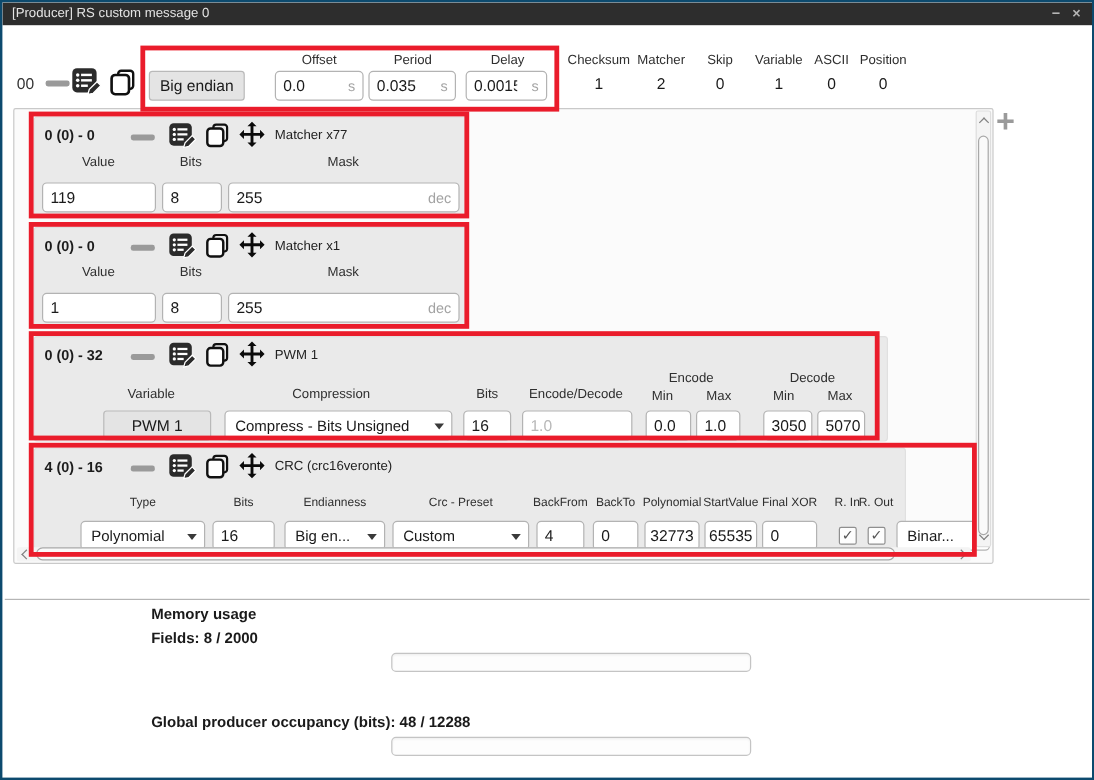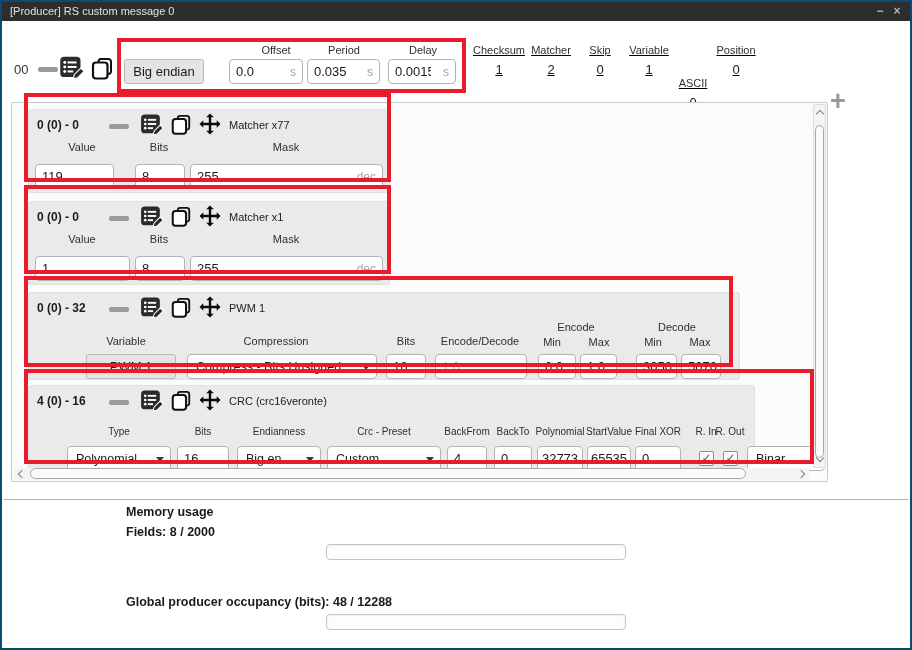--- a/index.html
+++ b/index.html
@@ -19,25 +19,25 @@
   .lbl { position:absolute; font-size:11px; color:#2f2f2f; white-space:nowrap; transform:translateX(-50%); }
   .lbl10 { font-size:10px; }
   .field { position:absolute; height:25px; background:#fff; border:1px solid #b3b3b3; border-radius:4px; font-size:13px; color:#1a1a1a; display:flex; align-items:center; padding:0 6px; overflow:hidden; }
   .field.center { justify-content:center; padding:0 2px; }
   .field .suffix { position:absolute; right:6px; color:#a3a3a3; font-size:12px; }
   .field.disabled { color:#b8b8b8; }
   .btn { position:absolute; height:25px; background:#e4e4e4; border:1px solid #b9b9b9; border-radius:3px; font-size:13px; color:#1a1a1a; display:flex; align-items:center; justify-content:center; }
   .dd { position:absolute; height:25px; background:#fff; border:1px solid #b3b3b3; border-radius:4px; font-size:12.5px; color:#1a1a1a; display:flex; align-items:center; padding:0 18px 0 8px; white-space:nowrap; overflow:hidden; }
   .dd .arr { position:absolute; right:6px; top:10px; width:0; height:0; border-left:4px solid transparent; border-right:4px solid transparent; border-top:5px solid #3a3a3a; }
 
-  .stat { position:absolute; transform:translateX(-50%); text-align:center;text-decoration:underline; }
+  .stat { position:absolute; transform:translateX(-50%); text-align:center; }
   .stat .s-lbl { font-size:11px; color:#2f2f2f; white-space:nowrap; }
   .stat .s-val { font-size:13px; color:#1a1a1a; margin-top:6px; }
 
-  .viewport { position:absolute; left:9px; top:88px; width:817px; height:380px; background:#fbfbfb; border:1px solid #c9c9c9; border-radius:2px;margin-top:12px; }
+  .viewport { position:absolute; left:9px; top:88px; width:817px; height:380px; background:#fbfbfb; border:1px solid #c9c9c9; border-radius:2px; }
   .card { position:absolute; background:#eaeaea; border:1px solid #e0e0e0; border-radius:3px; }
   .range { position:absolute; left:8px; top:8px; font-size:12px; font-weight:600; color:#1c1c1c; white-space:nowrap; }
   .ptitle { position:absolute; left:200px; top:9px; font-size:11px; color:#222; white-space:nowrap; }
 
   .cb { position:absolute; width:15px; height:15px; background:#fdfdfd; border:1px solid #8f8f8f; border-radius:2px; font-size:12px; color:#555; text-align:center; line-height:13px; }
 
   .vscroll { position:absolute; right:1px; top:1px; bottom:13px; width:13px; background:#f4f4f4; border:1px solid #dedede; border-radius:2px; }
   .vthumb { position:absolute; left:1px; top:20px; width:9px; height:333px; background:#fafafa; border:1px solid #a8a8a8; border-radius:5px; }
   .chev { position:absolute; width:6px; height:6px; border-left:1.5px solid #808080; border-top:1.5px solid #808080; }
   .chev.up { left:3px; top:6px; transform:rotate(45deg); }
@@ -84,21 +84,21 @@
       </svg>
   </div>
   <div class="icon" style="left:88px; top:55px;">
     <svg width="24" height="24" viewBox="0 0 24 24">
         <path d="M8.5 5 V4.5 A2.5 2.5 0 0 1 11 2 h7.5 A2.5 2.5 0 0 1 21 4.5 v10 a2.5 2.5 0 0 1 -2.5 2.5 H18" fill="none" stroke="#111" stroke-width="2"></path>
         <rect x="3" y="5.5" width="14.5" height="16" rx="3" fill="#fff" stroke="#111" stroke-width="2.2"></rect>
       </svg>
   </div>
   <div class="btn" style="left:122px; top:57px; width:80px;">Big endian</div>
 
-  <span class="lbl" style="left:274px; top:42px;">Offset</span>
+  <span class="lbl" style="left:264px; top:42px;">Offset</span>
   <div class="field" style="left:227px; top:57px; width:74px;">
     <span>0.0</span>
     <span class="suffix">s</span>
   </div>
   <span class="lbl" style="left:342px; top:42px;">Period</span>
   <div class="field" style="left:305px; top:57px; width:73px;">
     <span>0.035</span>
     <span class="suffix">s</span>
   </div>
   <span class="lbl" style="left:421px; top:42px;">Delay</span>
@@ -116,21 +116,21 @@
     <div class="s-val">2</div>
   </div>
   <div class="stat" style="left:598px; top:42px;">
     <div class="s-lbl">Skip</div>
     <div class="s-val">0</div>
   </div>
   <div class="stat" style="left:647px; top:42px;">
     <div class="s-lbl">Variable</div>
     <div class="s-val">1</div>
   </div>
-  <div class="stat" style="left:691px; top:42px;margin-top:33px;">
+  <div class="stat" style="left:691px; top:42px;">
     <div class="s-lbl">ASCII</div>
     <div class="s-val">0</div>
   </div>
   <div class="stat" style="left:734px; top:42px;">
     <div class="s-lbl">Position</div>
     <div class="s-val">0</div>
   </div>
 
   <div class="viewport">
 
@@ -157,21 +157,21 @@
       </div>
       <div class="icon" style="left:169px; top:2px;">
         <svg width="24" height="24" viewBox="0 0 24 24">
             <path d="M12 1.5 L15.8 5.3 H13.2 V10.8 H18.7 V8.2 L22.5 12 L18.7 15.8 V13.2 H13.2 V18.7 H15.8 L12 22.5 L8.2 18.7 H10.8 V13.2 H5.3 V15.8 L1.5 12 L5.3 8.2 V10.8 H10.8 V5.3 H8.2 Z" fill="#0a0a0a"></path>
           </svg>
       </div>
       <span class="ptitle">Matcher x77</span>
       <span class="lbl" style="left:53px; top:31px;">Value</span>
       <span class="lbl" style="left:130px; top:31px;">Bits</span>
       <span class="lbl" style="left:257px; top:31px;">Mask</span>
-      <div class="field" style="left:6px; top:54px; width:79px;">
+      <div class="field" style="left:6px; top:54px; width:95px;">
           <span>119</span>
         </div>
       <div class="field" style="left:106px; top:54px; width:50px;">
           <span>8</span>
         </div>
       <div class="field" style="left:161px; top:54px; width:193px;">
           <span>255</span>
           <span class="suffix">dec</span>
         </div>
     </div>

